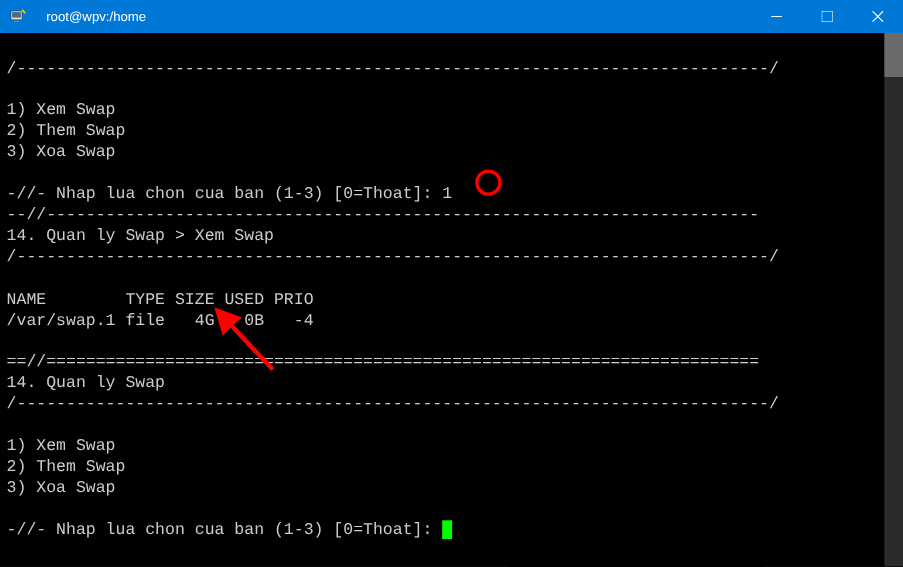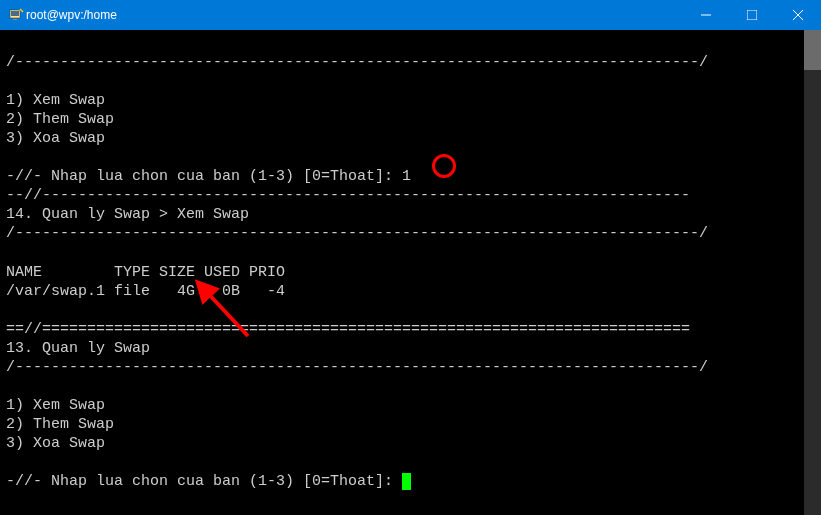--- a/index.html
+++ b/index.html
@@ -22,21 +22,21 @@
       align-items: center;
       justify-content: space-between;
       color: white;
       font-family: 'Segoe UI', sans-serif;
       font-size: 12px;
     }
     .title-left {
       display: flex;
       align-items: center;
       padding-left: 8px;
-      gap: 2px;
+      gap: 18px;
     }
     .putty-icon {
       width: 16px;
       height: 16px;
       display: flex;
       align-items: center;
       justify-content: center;
     }
     .title-buttons {
       display: flex;
@@ -143,21 +143,21 @@
 
 <span>-//- Nhap lua chon cua ban (1-3) [0=Thoat]: </span><span class="highlight-input">1</span>
 <span>--//------------------------------------------------------------------------</span>
 <span>14. Quan ly Swap &gt; Xem Swap</span>
 <span>/----------------------------------------------------------------------------/</span>
 
 <span>NAME        TYPE SIZE USED PRIO</span>
 <span>/var/swap.1 file   4G   0B   -4</span>
 
 <span>==//========================================================================</span>
-<span>13. Quan ly Swap</span>
+<span>14. Quan ly Swap</span>
 <span>/----------------------------------------------------------------------------/</span>
 
 <span>1) Xem Swap</span>
 <span>2) Them Swap</span>
 <span>3) Xoa Swap</span>
 
 <span>-//- Nhap lua chon cua ban (1-3) [0=Thoat]: </span><span class="cursor"></span>
 </div>
 
 <div class="scrollbar">

